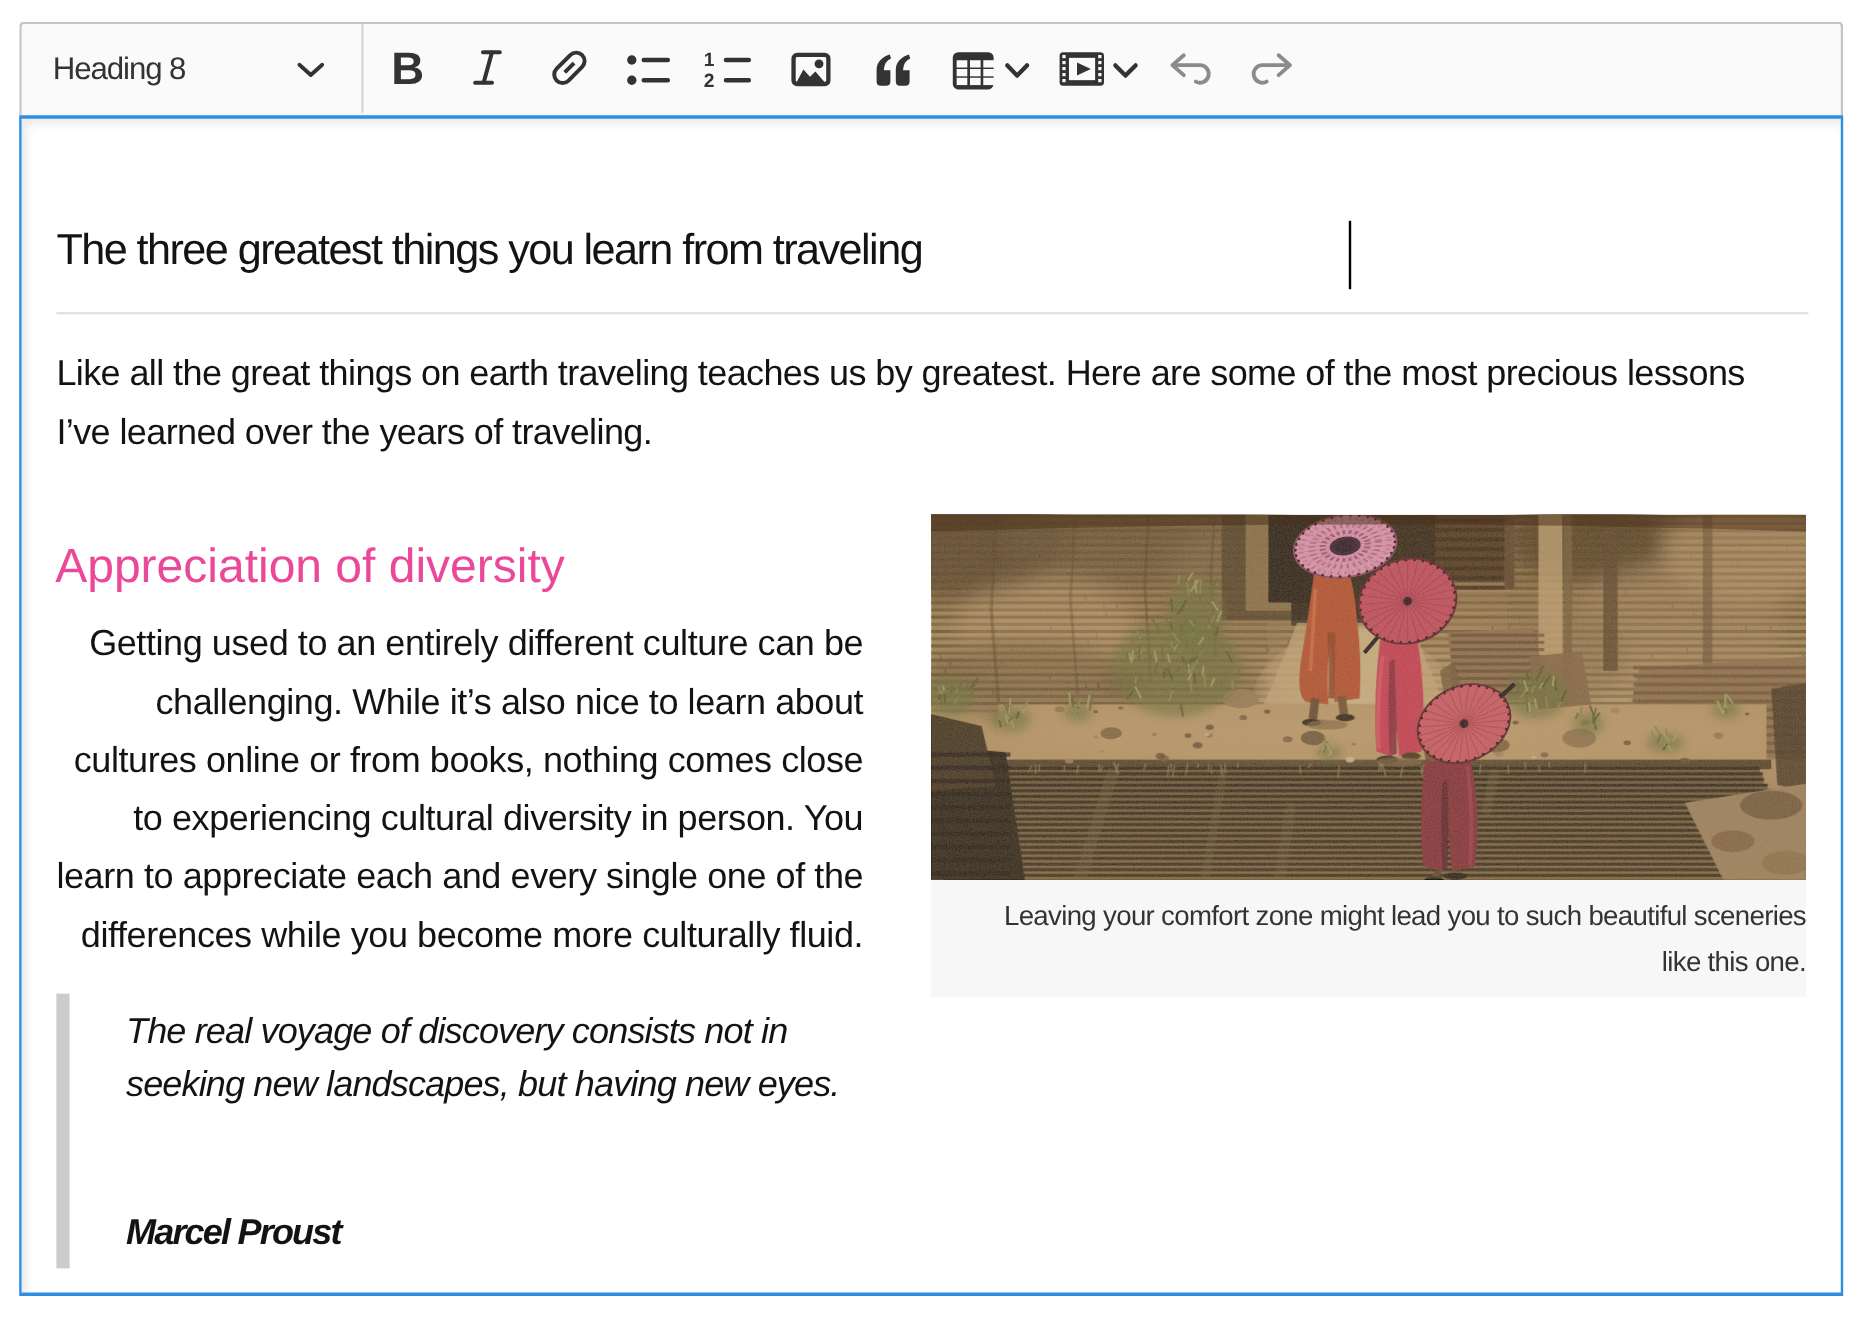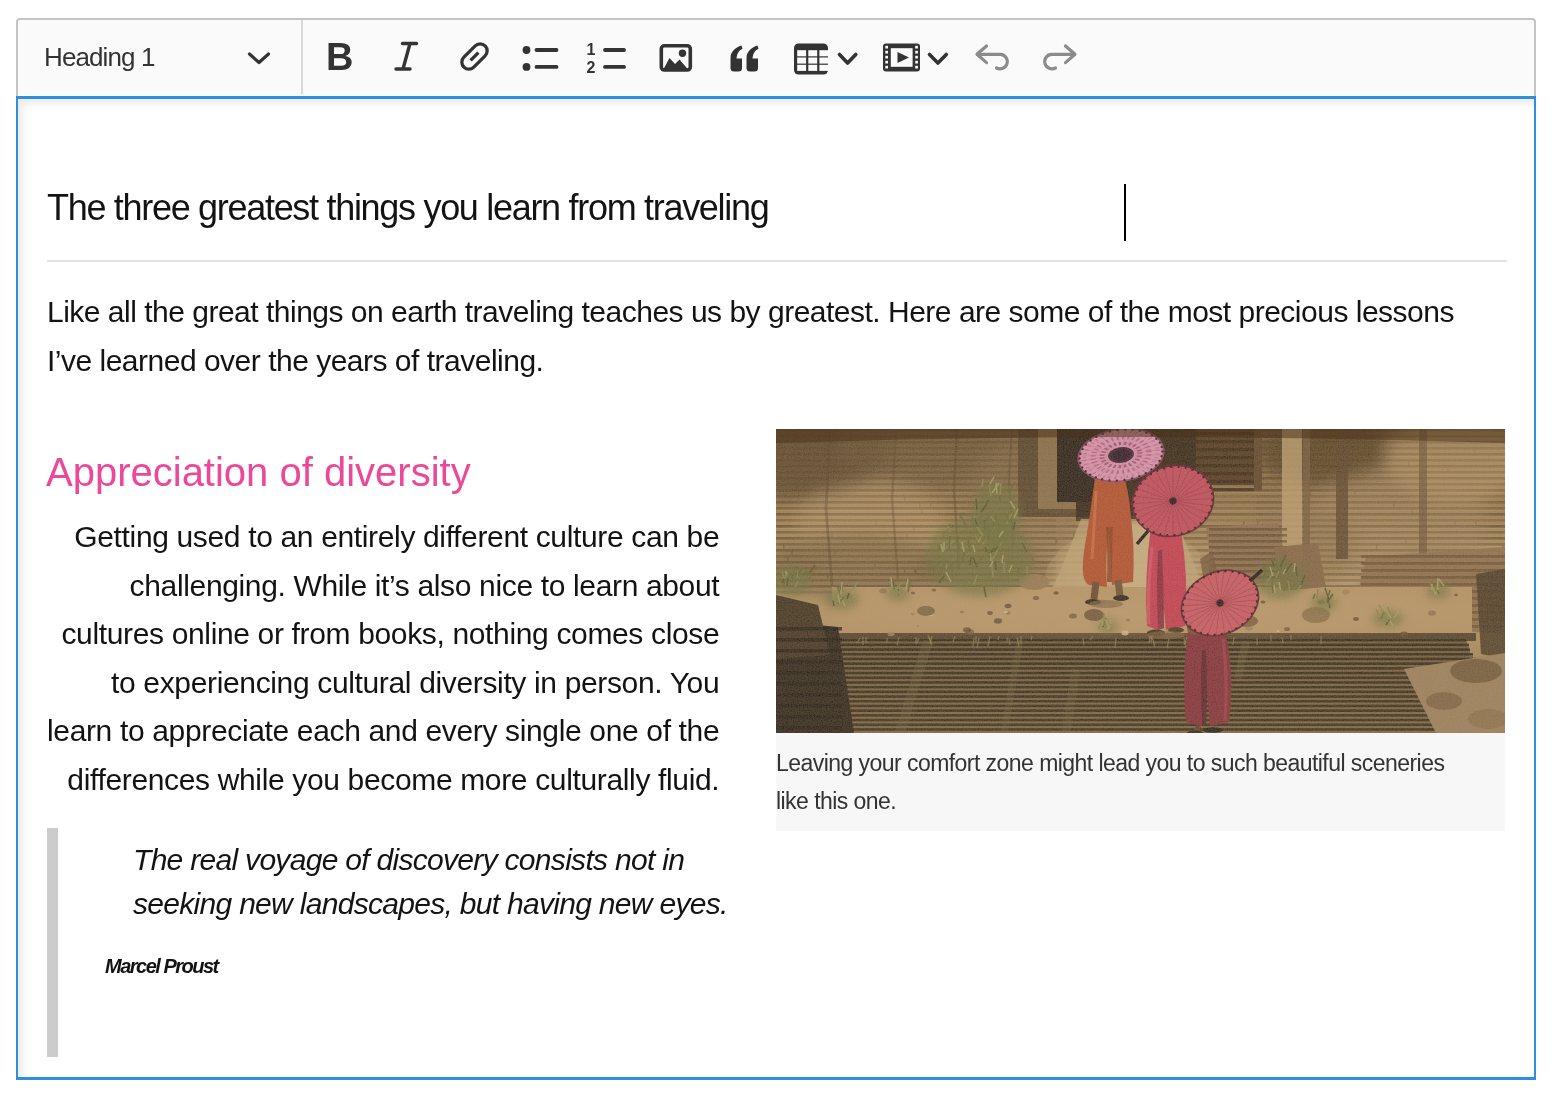--- a/index.html
+++ b/index.html
@@ -13,30 +13,30 @@
 #editable{left:16px;top:96px;width:1520px;height:984px;background:#fff;border:solid #2e8fe0;border-width:3px 2px;box-sizing:border-box;box-shadow:inset 4px 4px 8px rgba(0,0,0,0.09);}
 
 #h1{left:47px;top:182px;font-size:36px;letter-spacing:-1.3px;line-height:52px;color:#131313;white-space:pre;}
 #caret{left:1124px;top:184px;width:2px;height:57px;background:#000;}
 #hr1{left:47px;top:260px;width:1460px;height:2px;background:#e2e2e2;}
 #p1{left:47px;top:287px;font-size:30px;letter-spacing:-0.5px;line-height:49px;color:#131313;white-space:pre;}
 #h2{left:46px;top:452px;font-size:40px;letter-spacing:0px;line-height:40px;color:#ec4899;white-space:pre;}
 #p2{left:47px;top:513px;font-size:30px;letter-spacing:-0.35px;line-height:48.5px;color:#131313;white-space:pre;text-align:right;}
 
 #figure{left:776px;top:429px;width:729px;height:402px;background:#f7f7f7;}
-#fcap{left:0;top:744px;width:729px;text-align:left;font-size:23px;letter-spacing:-0.55px;line-height:38px;color:#333;}
+#fcap{left:0;top:744px;width:729px;text-align:right;font-size:23px;letter-spacing:-0.55px;line-height:38px;color:#333;}
 
 #qbar{left:47px;top:828px;width:11px;height:229px;background:#ccc;}
-#quote{left:105px;top:838px;font-size:30px;font-style:italic;letter-spacing:-0.7px;line-height:44px;color:#131313;white-space:pre;margin-left:28px;}
-#author{left:105px;top:944px;font-size:20px;font-style:italic;font-weight:bold;letter-spacing:-1.5px;line-height:44px;color:#131313;white-space:pre;}
+#quote{left:105px;top:838px;font-size:30px;font-style:italic;letter-spacing:-0.7px;line-height:44px;color:#131313;white-space:pre;}
+#author{left:105px;top:1006px;font-size:30px;font-style:italic;font-weight:bold;letter-spacing:-1.5px;line-height:44px;color:#131313;white-space:pre;}
 </style>
 </head>
 <body>
 <div id="toolbar" class="abs"></div>
-<div id="tlabel" class="abs">Heading 1</div>
+<div id="tlabel" class="abs">Heading 8</div>
 <div class="sep abs"></div>
 <svg id="tbicons" class="abs" style="left:0;top:0" width="1100" height="112" viewBox="0 0 1100 112">
 <g fill="none" stroke="#333" stroke-width="3.2" stroke-linecap="round" stroke-linejoin="round">
 <path d="M249.5 54 L259 62.5 L268.5 54"></path>
 <path d="M402.5 43.5 H416.5 M396 69 H410 M410 43.5 L403 69" stroke-width="3.4"></path>
 </g>
 <g transform="translate(474.5,56.5) rotate(-45)" fill="none" stroke="#333" stroke-width="3.3">
 <rect x="-15" y="-7" width="30" height="14" rx="7"></rect>
       <path d="M-5.5 0 H5.5"></path>
 </g>

